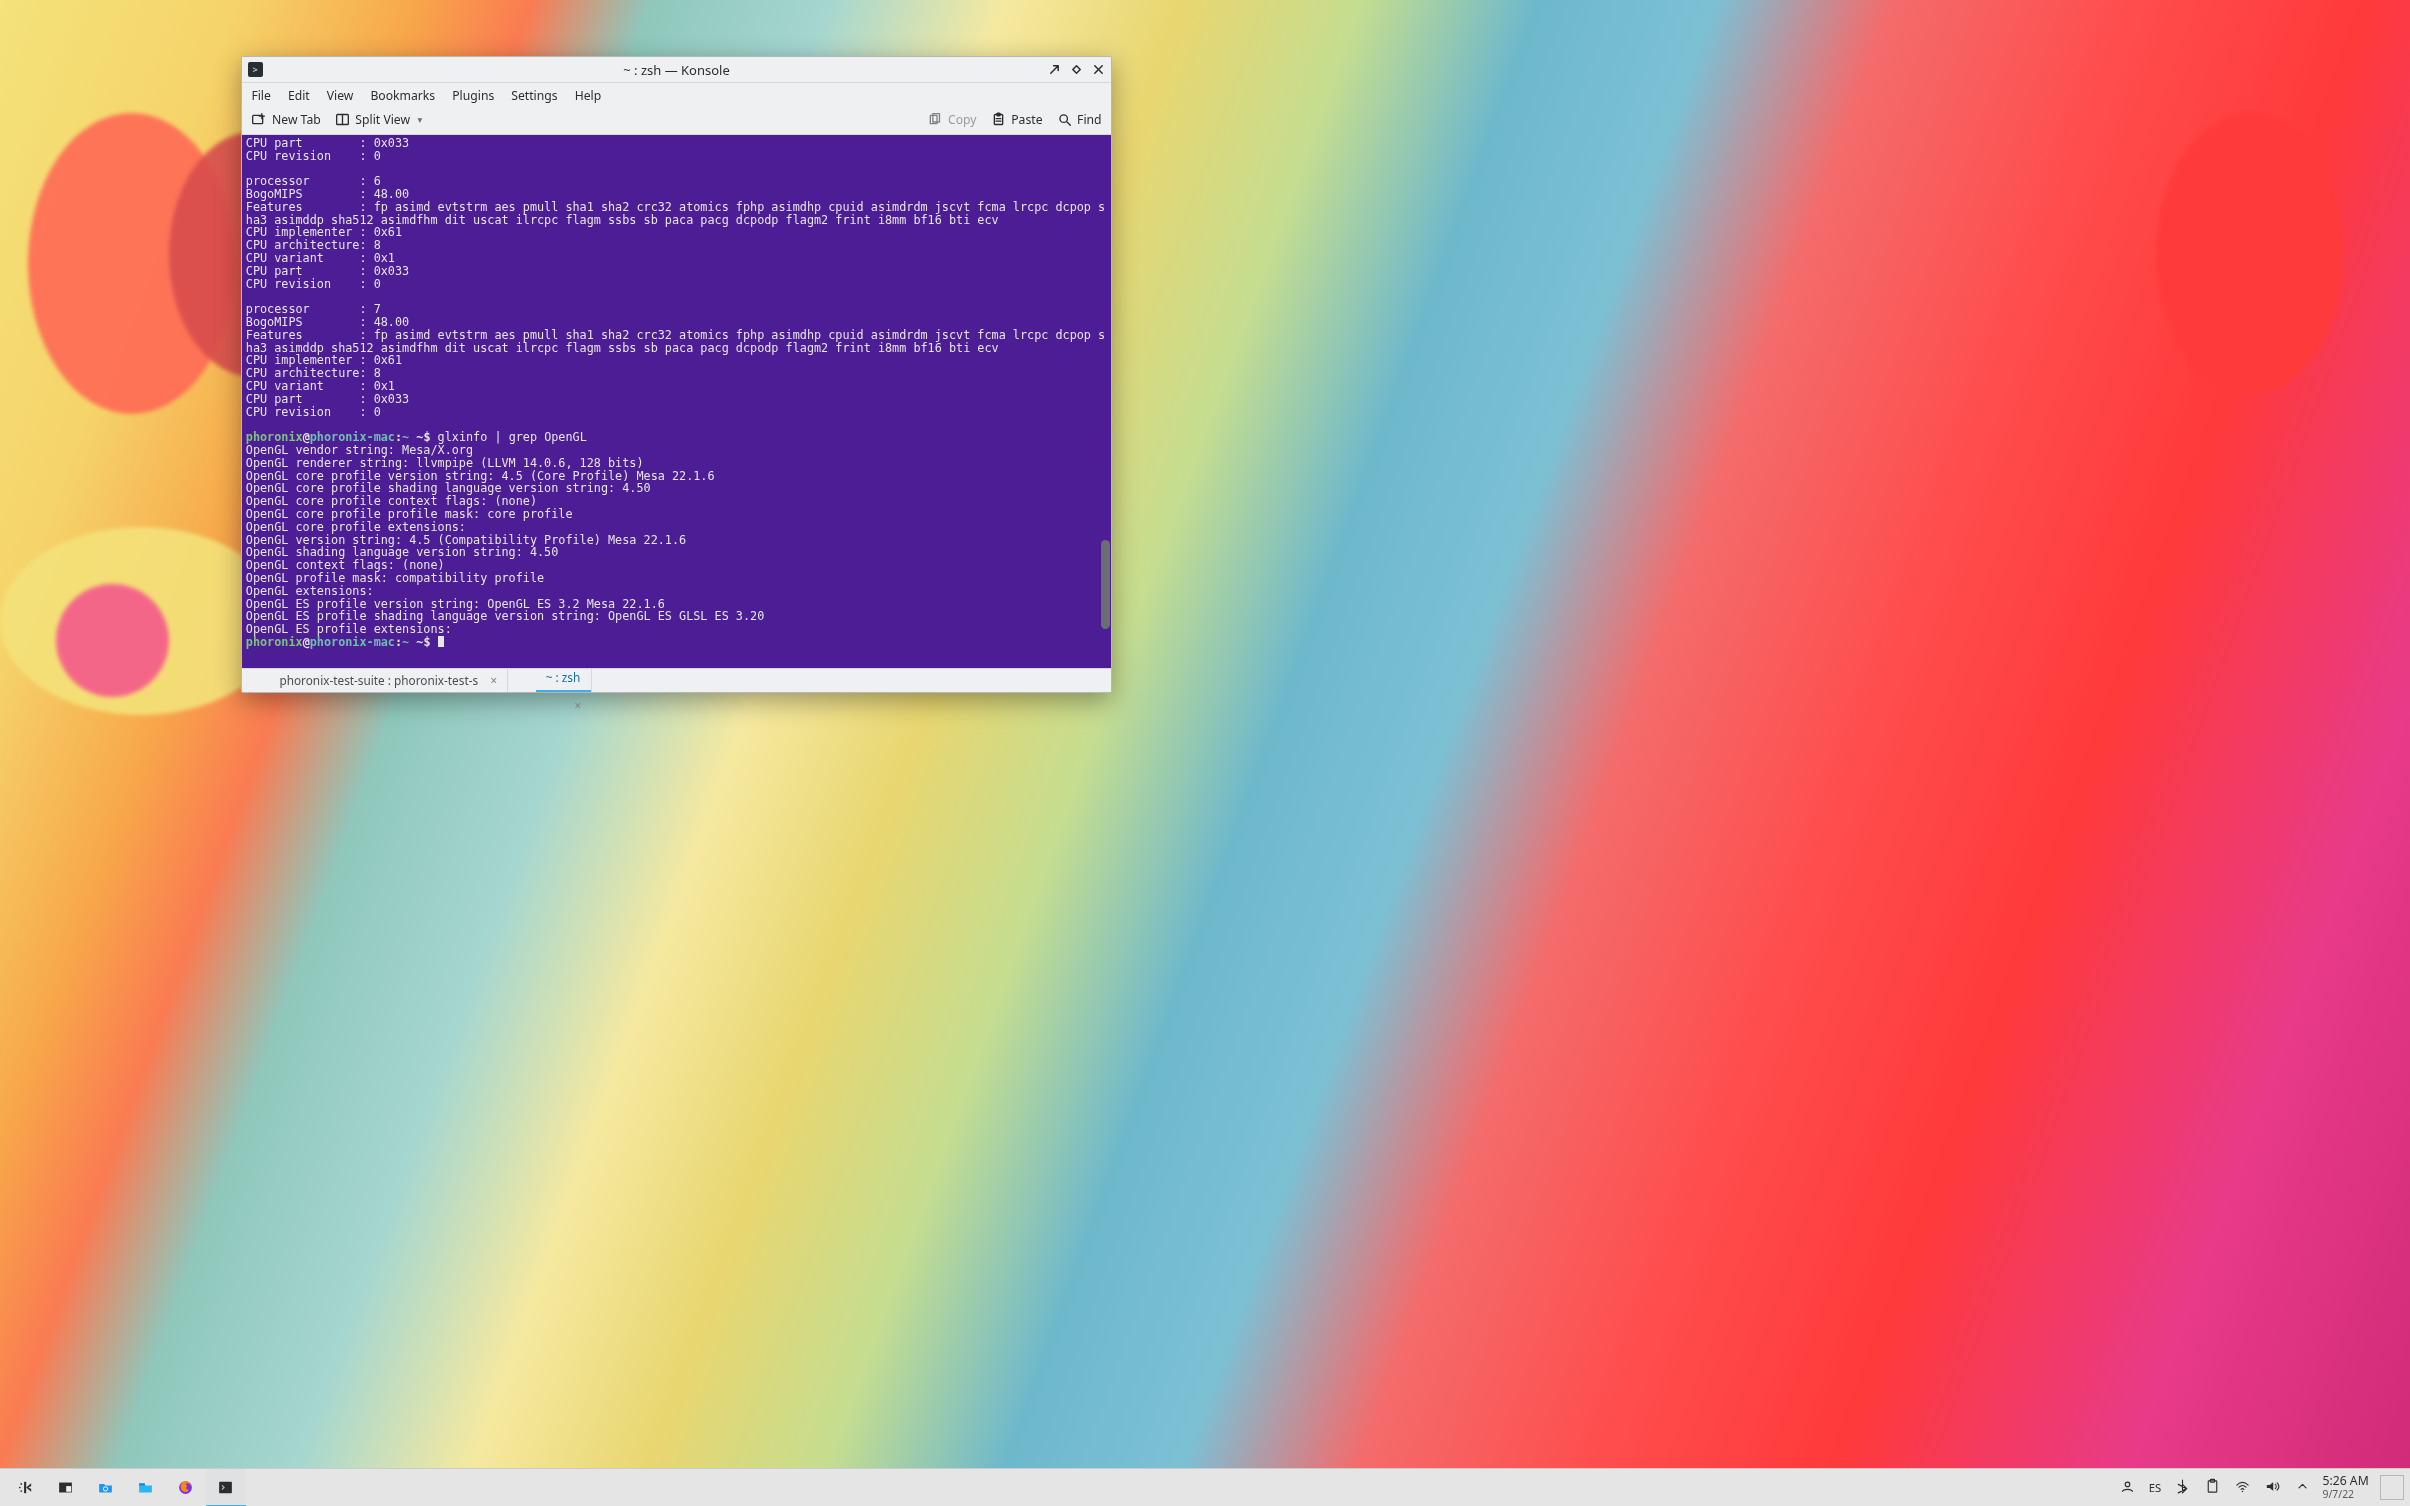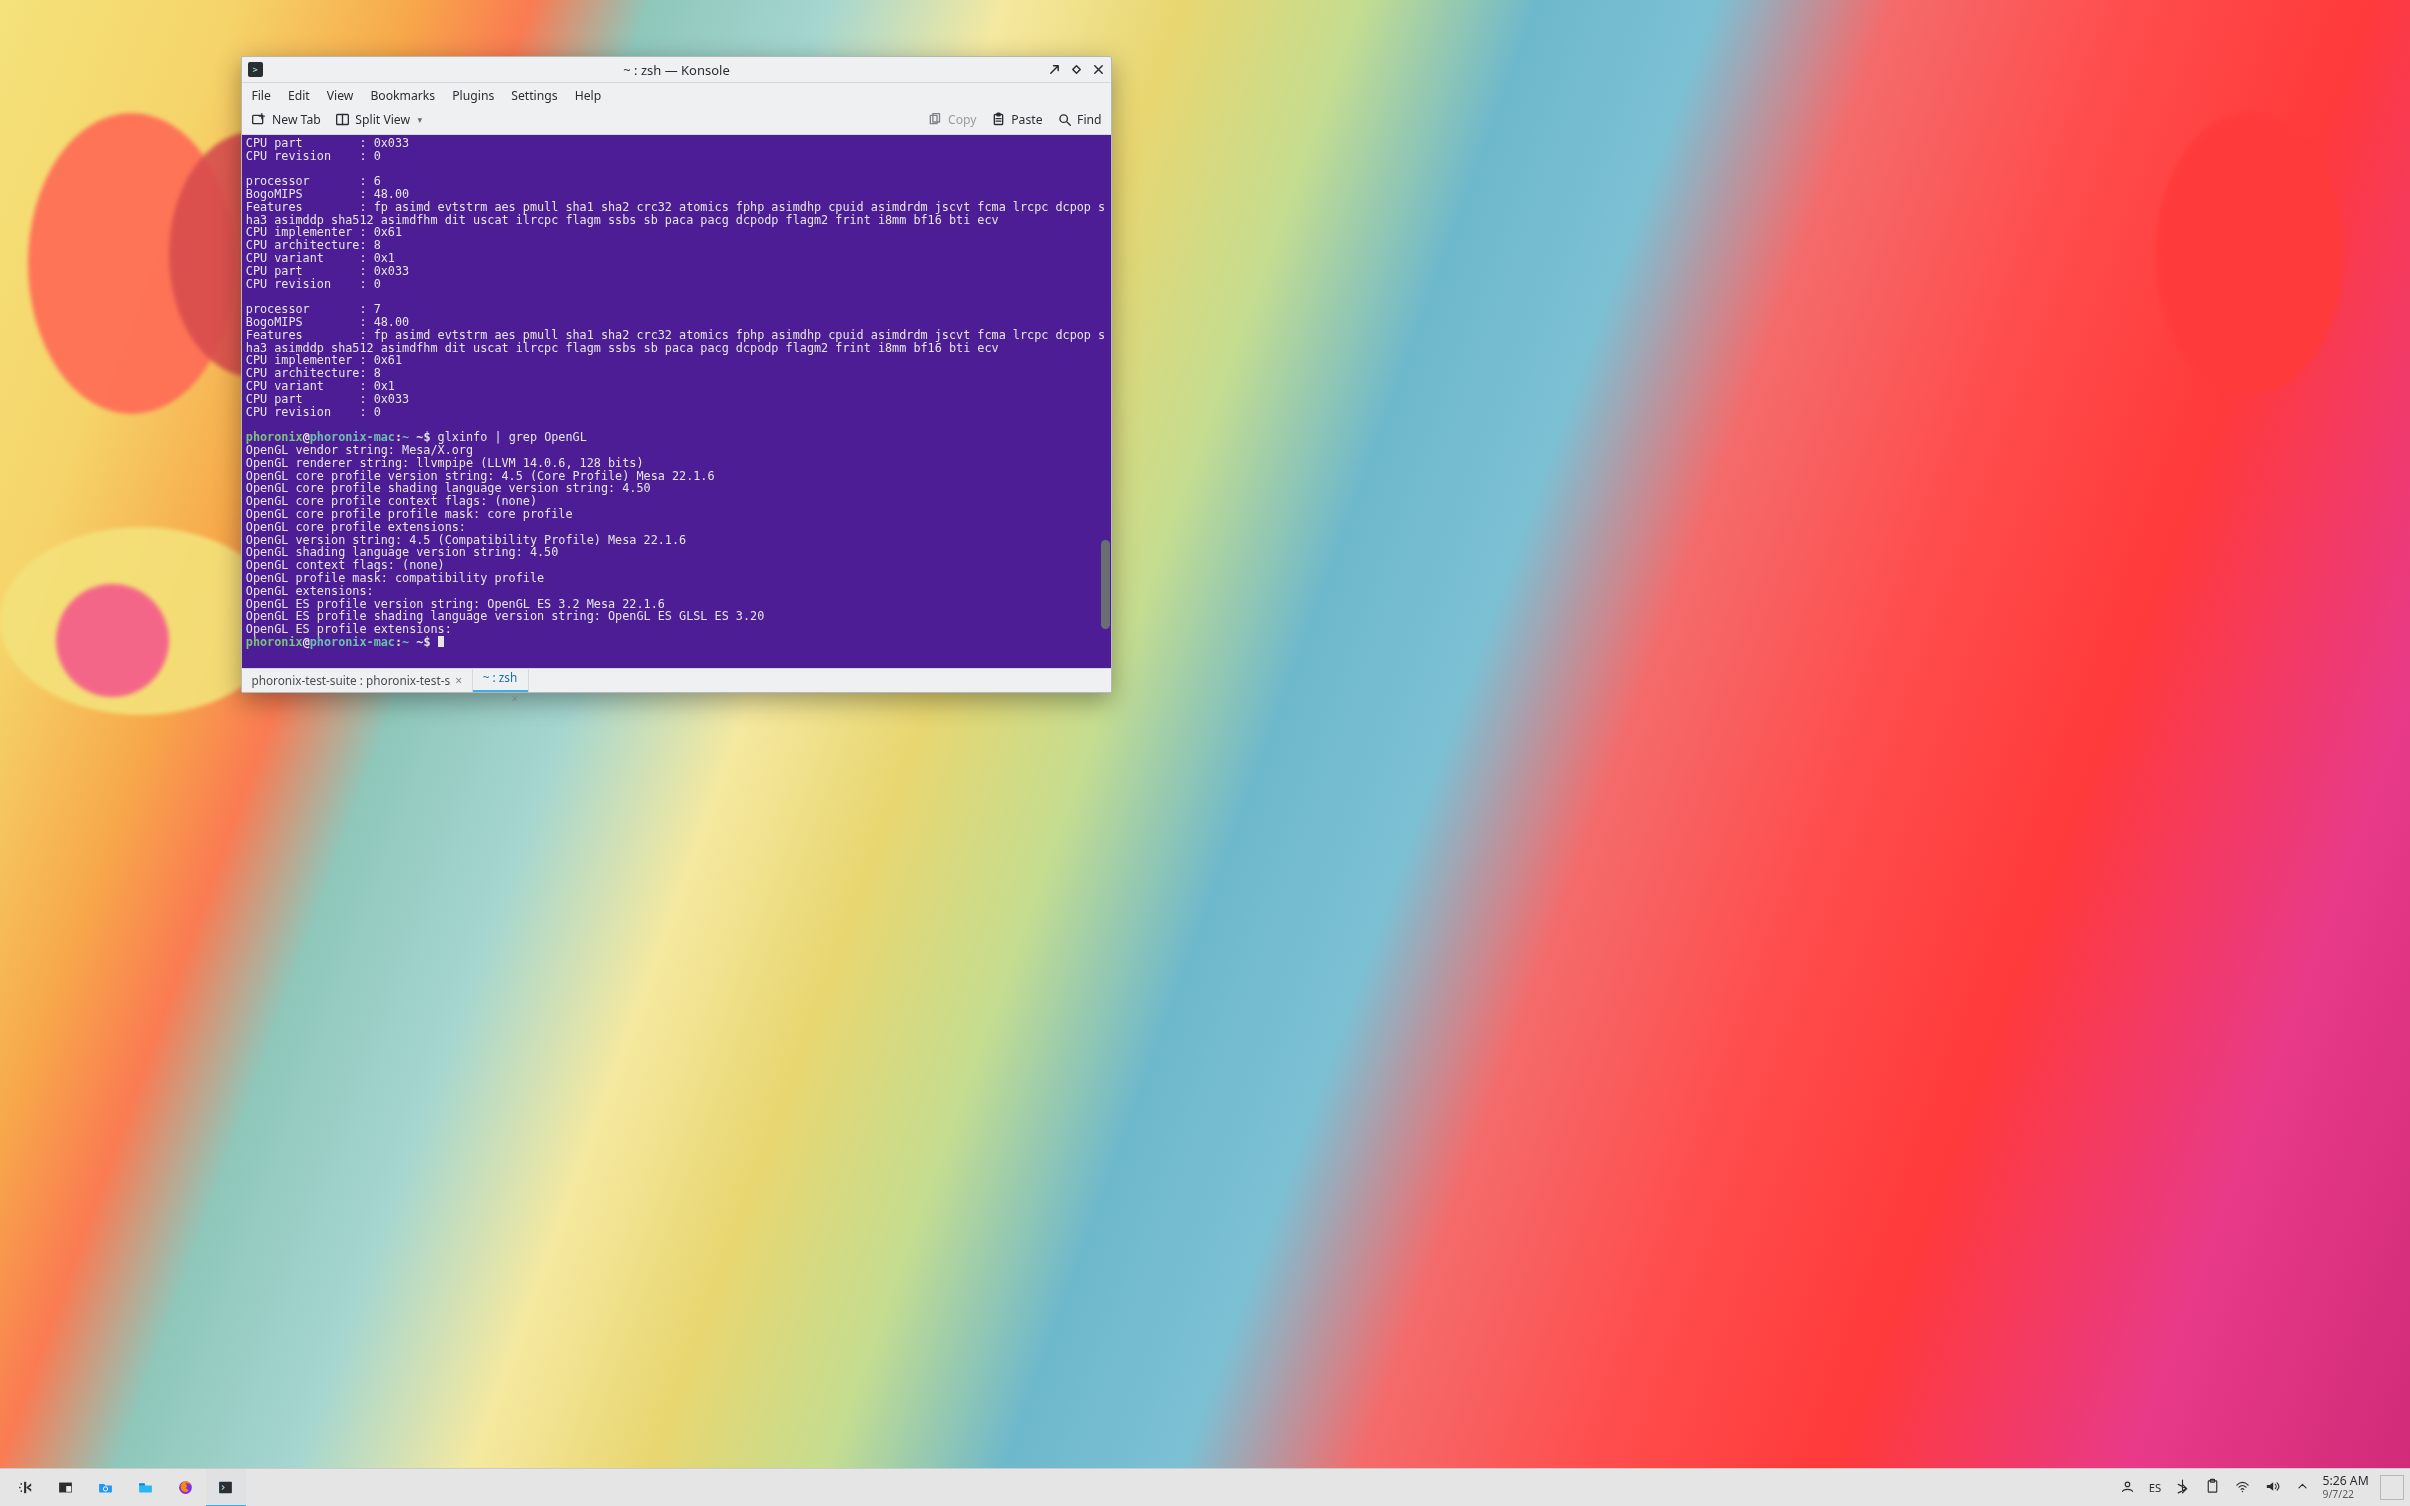--- a/index.html
+++ b/index.html
@@ -86,24 +86,25 @@
   .pr-white{ color:#e6e6e6; font-weight:bold;}
   .cmd { color:#e6e6e6;margin-top:28px; }
   .cursor { display:inline-block; width:6.6px; height:11.3px; background:#e6e6e6; vertical-align:-0.9px;}
 
   .tabstrip {
     height: 24.5px; background:#eff0f1; display:flex; align-items:stretch;
     border-top:0.9px solid #d6d8da;
     font-size:11.8px;
   }
   .tab {
-    display:flex; align-items:center; gap:5px;
+    display:flex; align-items:center; gap:12px;
     padding: 0 9.4px; border-right:0.9px solid #d6d8da;
     color:#4a4d50; cursor:pointer; min-width:179px;
     position:relative;
+    margin-left:28px;
   }
   .tab.active { color:#1a6fa5; }
   .tab.active::after{
     content:""; position:absolute; left:0; right:0; bottom:0; height:1.9px; background:#3daee9;
   }
   .tab .x { font-size:12.2px; color:#808386; margin-left:auto;}
   .tab.narrow { min-width: 56px; flex-direction: column; }
 
   
   .taskbar {

